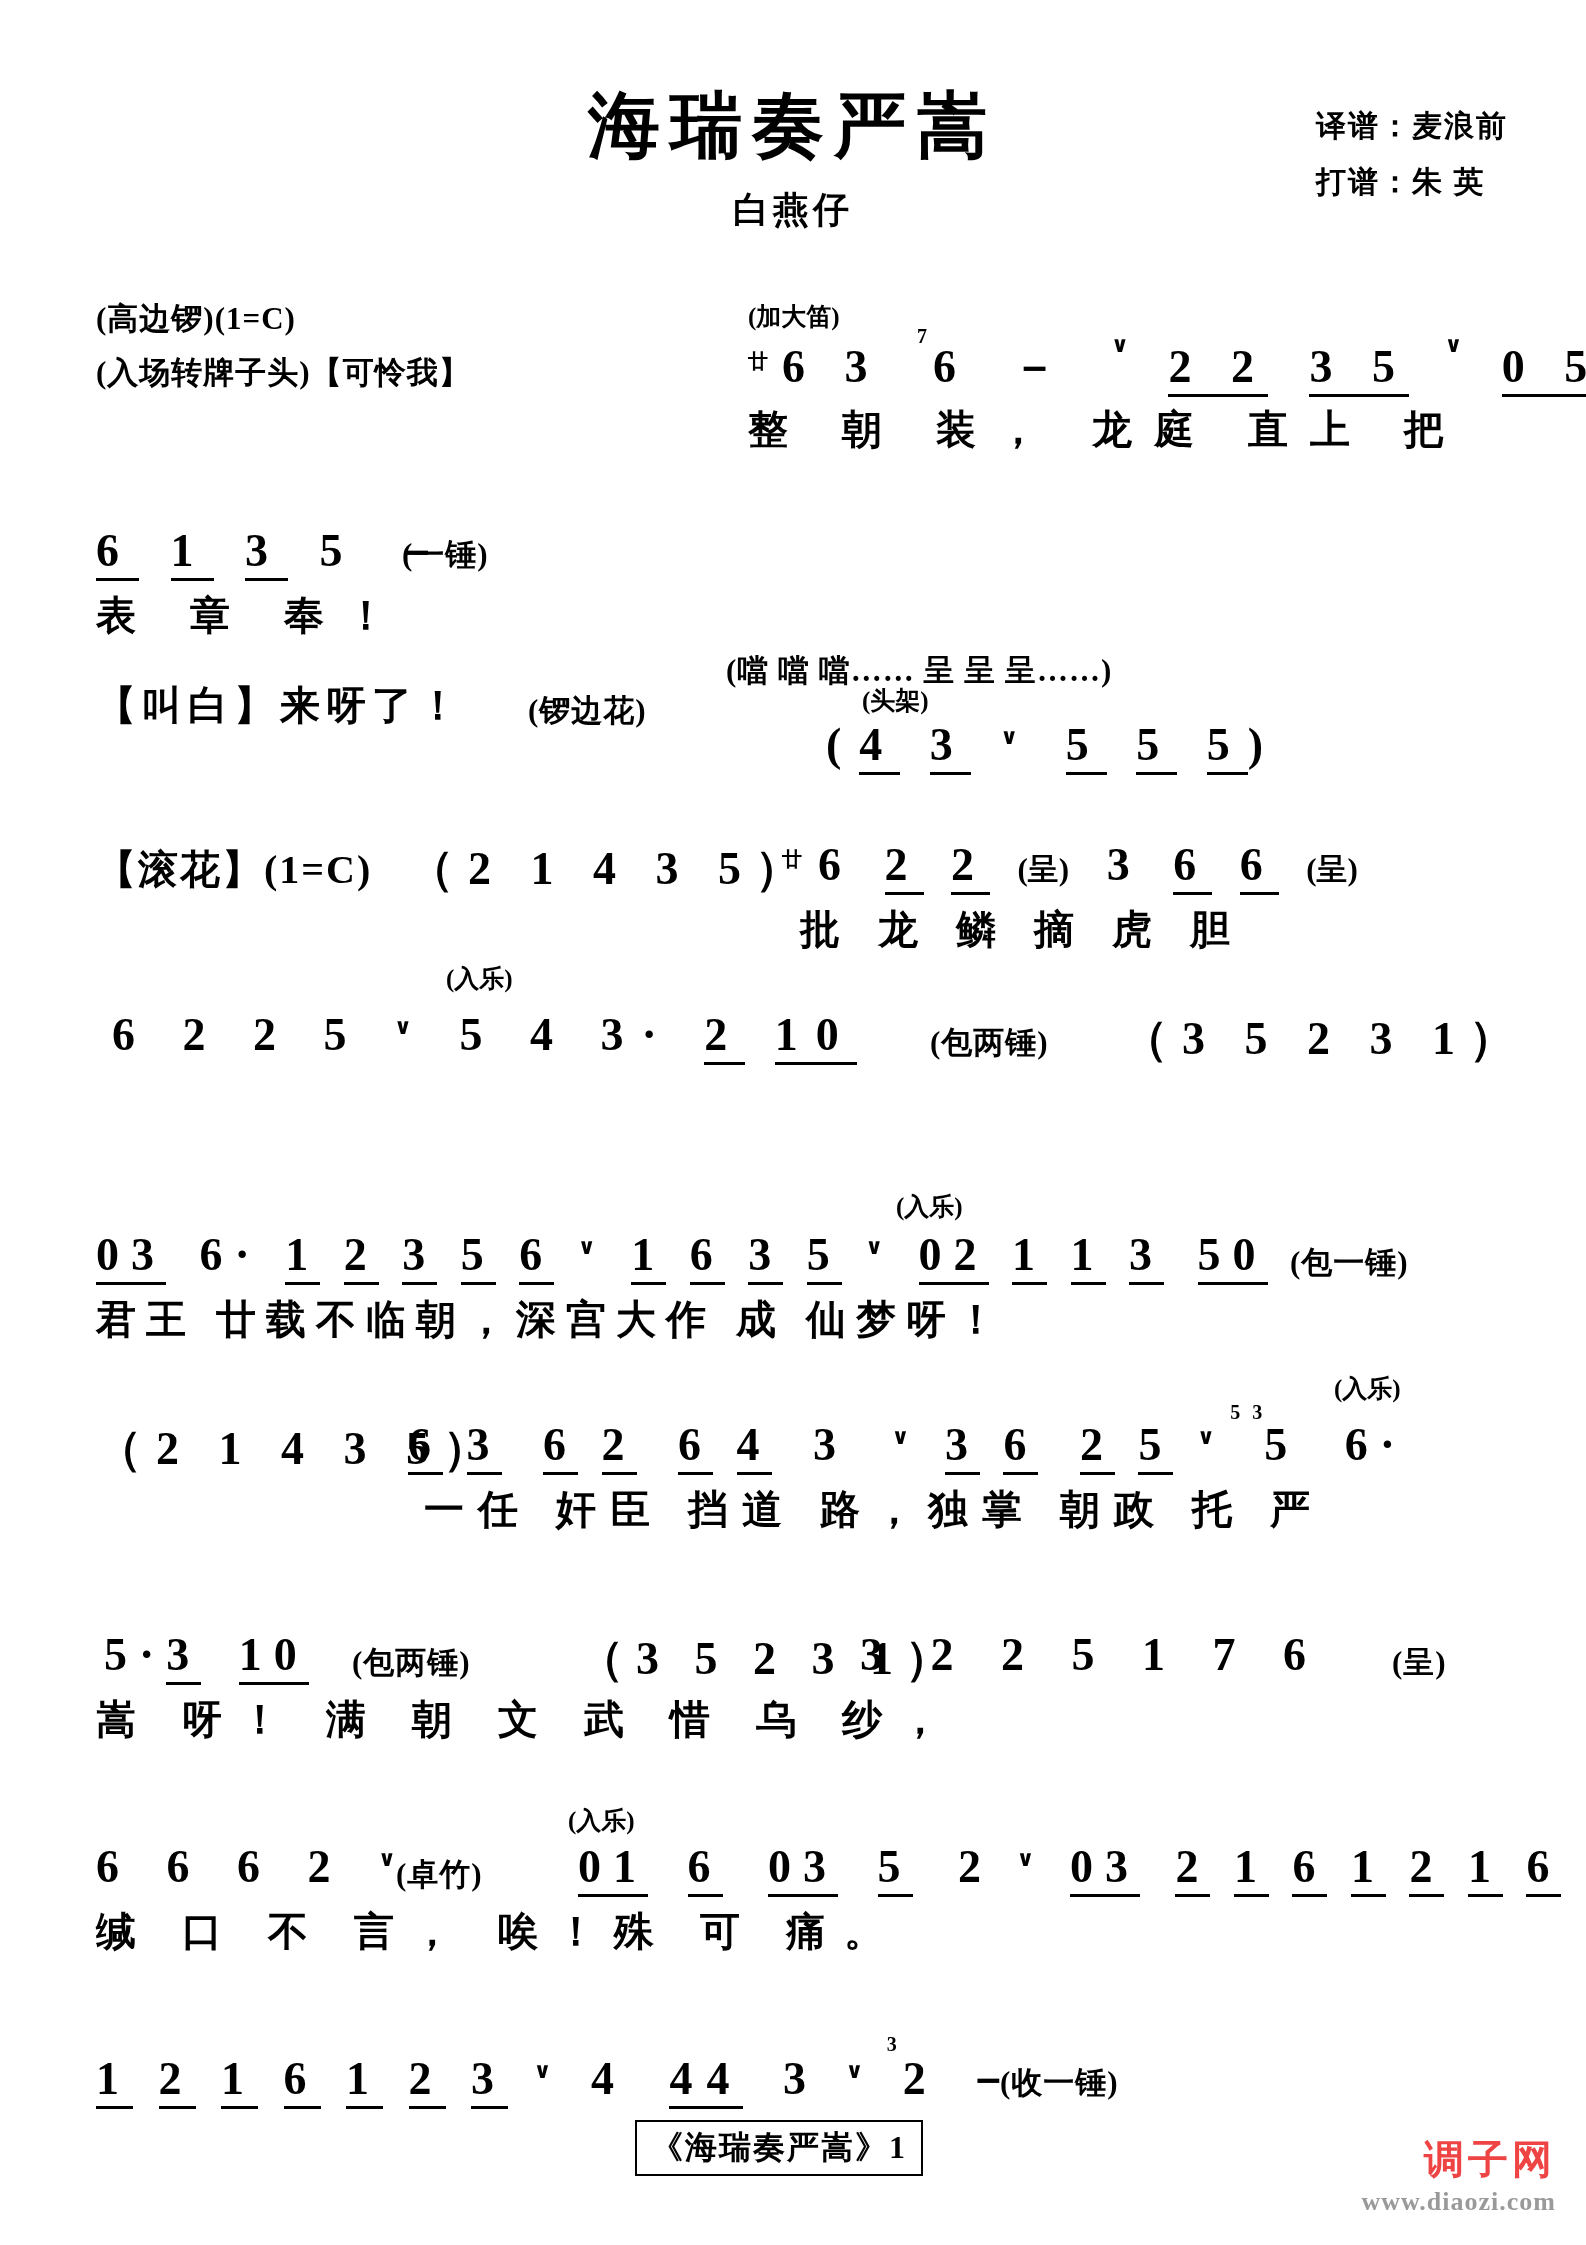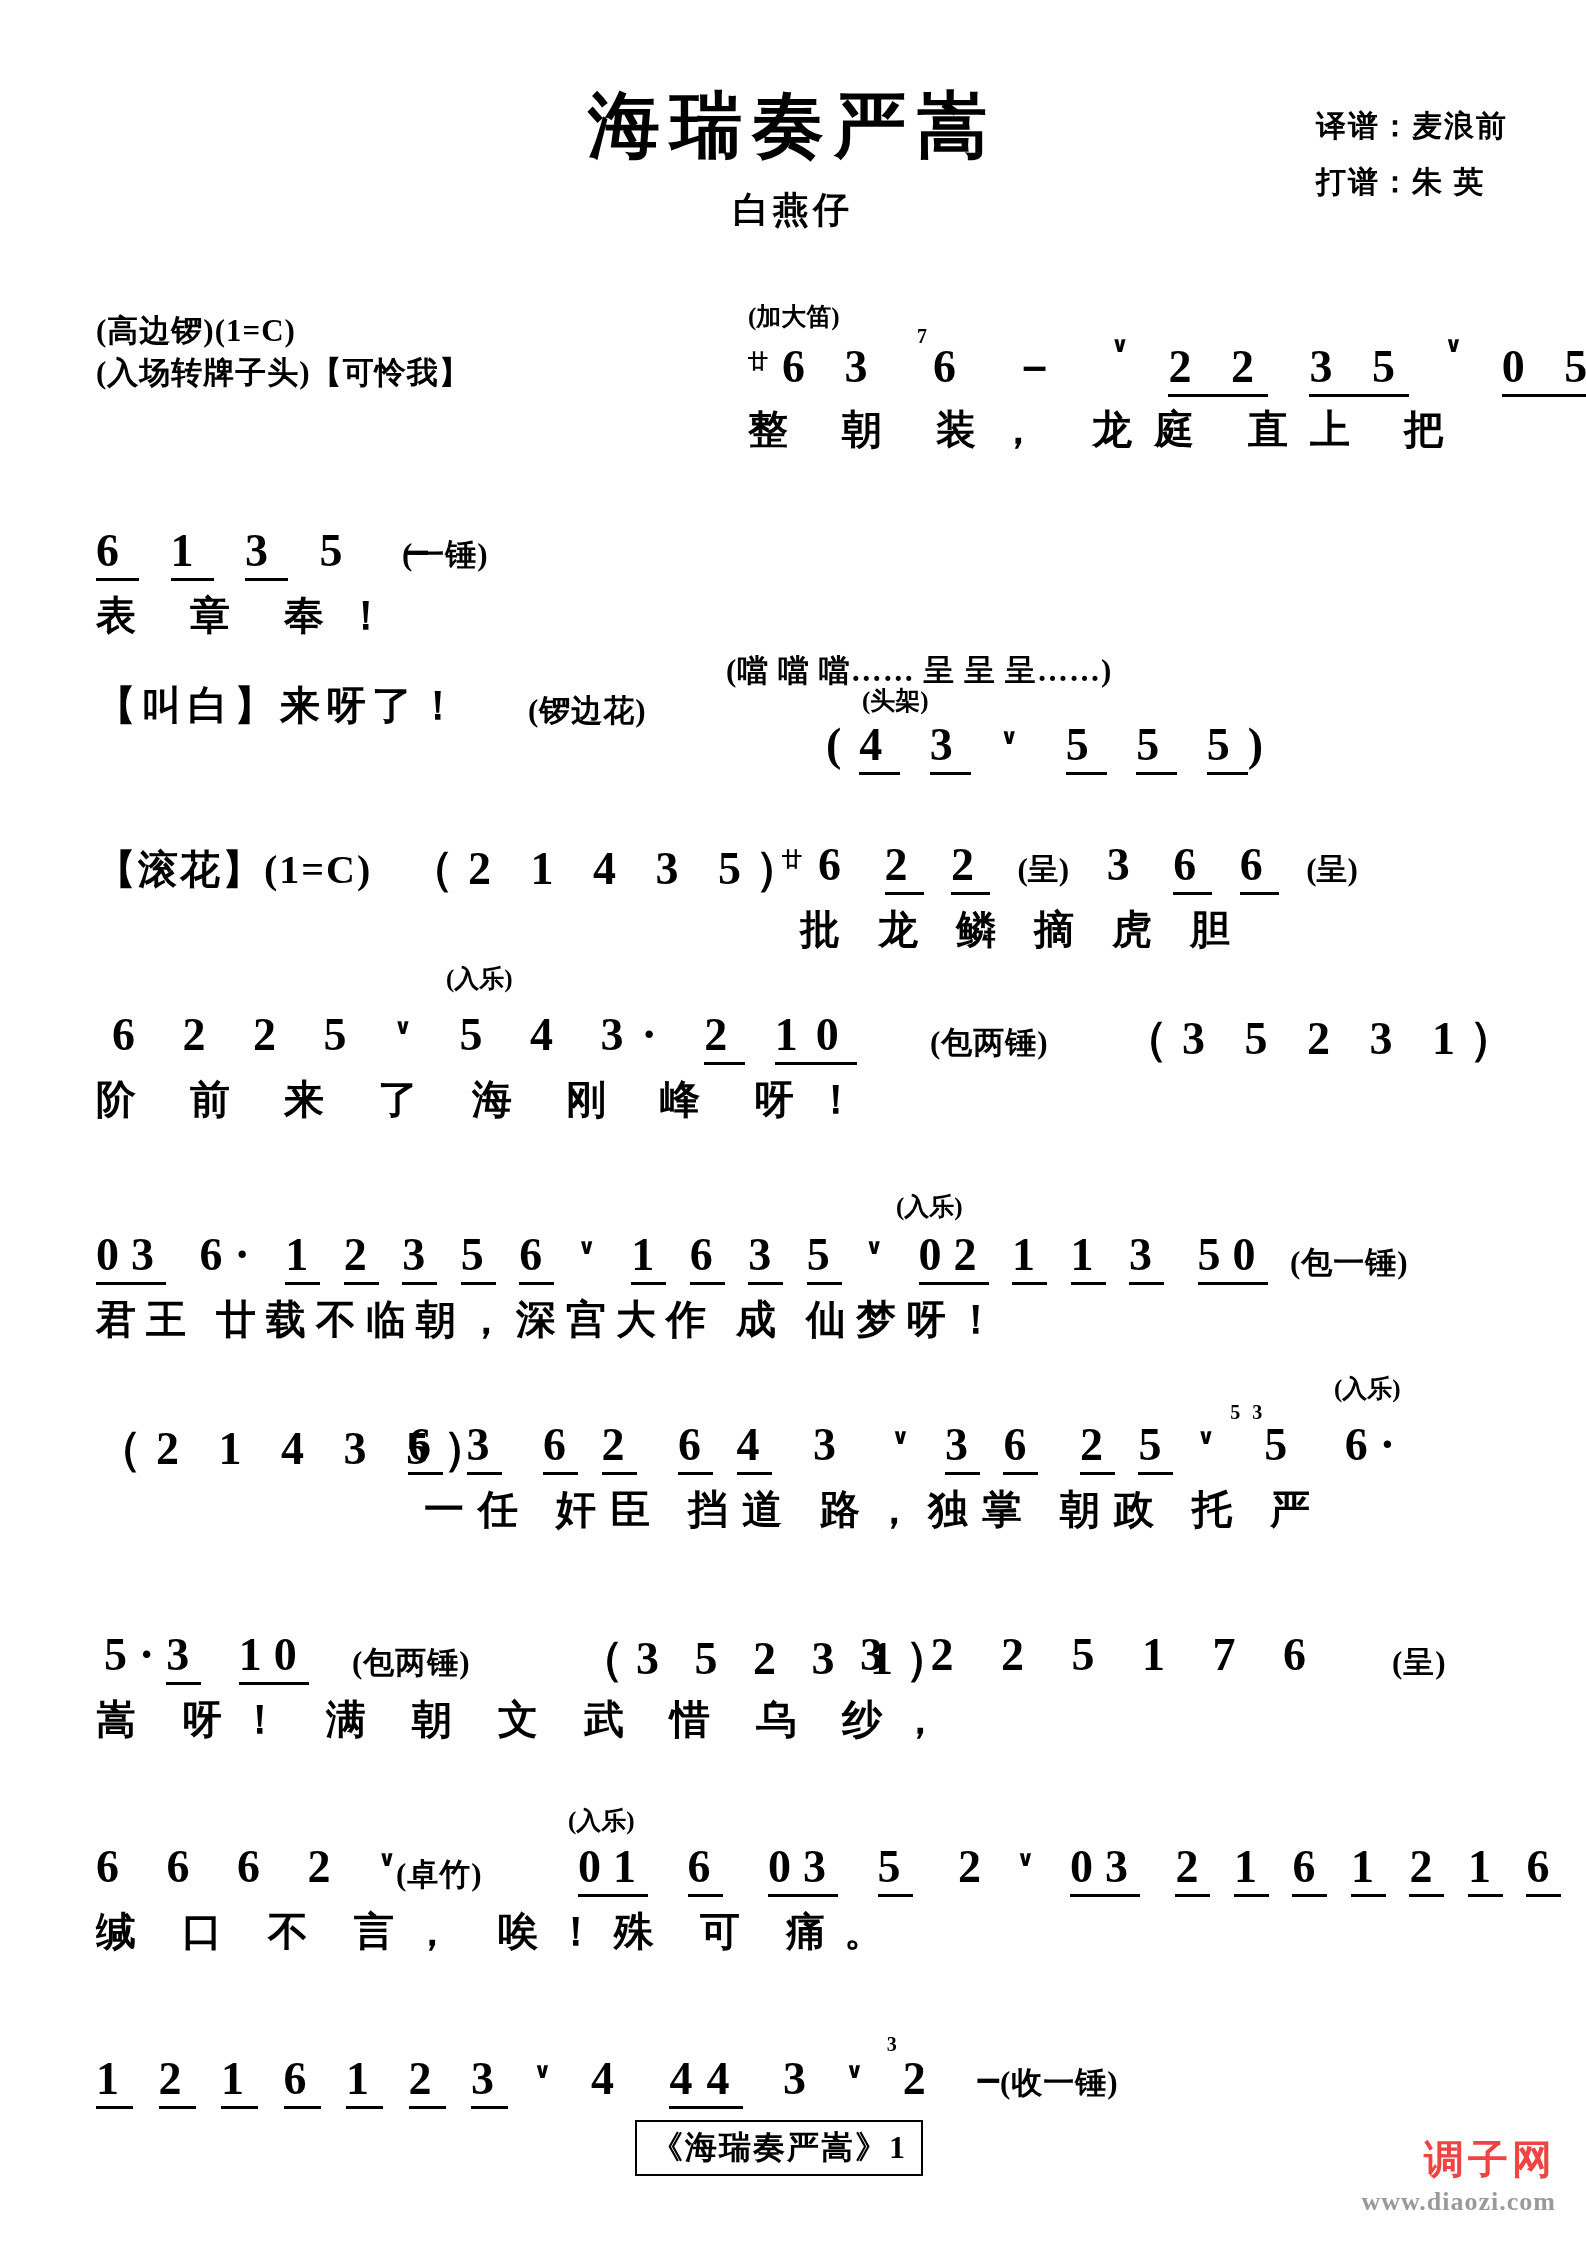--- a/index.html
+++ b/index.html
@@ -121,21 +121,21 @@
 
 <div class="page">
 
   <div class="title">海瑞奏严嵩</div>
   <div class="subtitle">白燕仔</div>
   <div class="credits">
     <div>译谱：麦浪前</div>
     <div>打谱：朱 英</div>
   </div>
 
-  <div class="abs mark" style="left:96px; top:298px;margin-top:12px;">(高边锣)(1=C)</div>
+  <div class="abs mark" style="left:96px; top:298px;">(高边锣)(1=C)</div>
   <div class="abs mark" style="left:96px; top:352px;">(入场转牌子头)【可怜我】</div>
   <div class="abs mark-sm" style="left:748px; top:300px;text-align:center;">(加大笛)</div>
 
   <div class="abs num" style="left:748px; top:336px; letter-spacing:14px;">
     <span class="tiny" style="position:relative; top:-14px;">廿</span><span>6 3</span>
     <span style="margin-left:26px; position:relative;"><span class="sm-sup" style="position:absolute; left:-16px; top:-16px; font-size:20px;">7</span>6</span>
     <span style="margin-left:16px;">－</span>
     <span style="margin-left:14px;"><span class="sm-sup" style="font-size:22px; position:relative; top:-14px;">∨</span></span>
     <span class="ul">2 2</span>
     <span style="margin-left:16px;" class="ul">3 5</span>
@@ -174,21 +174,20 @@
 
   <div class="abs mark-sm" style="left:446px; top:962px;">(入乐)</div>
   <div class="abs num" style="left:112px; top:1008px; letter-spacing:18px;">
     <span>6</span> <span>2</span> <span>2</span> <span>5</span>
     <span class="sm-sup" style="font-size:22px;">∨</span>
     <span>5</span> <span>4</span>
     <span>3·</span> <span class="ul">2</span> <span class="ul">1</span><span class="ul">0</span>
   </div>
   <div class="abs mark" style="left:930px; top:1022px;">(包两锤)</div>
   <div class="abs num" style="left:1122px; top:1008px; letter-spacing:14px;">（3 5 2 3 1）</div>
-  <div class="abs lyr" style="left:96px; top:1072px; letter-spacing:22px;">阶 前 来 了 海 刚 峰   呀！</div>
 
   <div class="abs mark-sm" style="left:896px; top:1190px;">(入乐)</div>
   <div class="abs num" style="left:96px; top:1228px; letter-spacing:12px;">
     <span class="ul">0</span><span class="ul">3</span>
     <span style="margin-left:10px;">6·</span>
     <span class="ul">1</span>
     <span class="ul">2</span> <span class="ul">3</span>
     <span class="ul">5</span> <span class="ul">6</span>
     <span class="sm-sup" style="font-size:22px;">∨</span>
     <span class="ul">1</span> <span class="ul">6</span>

